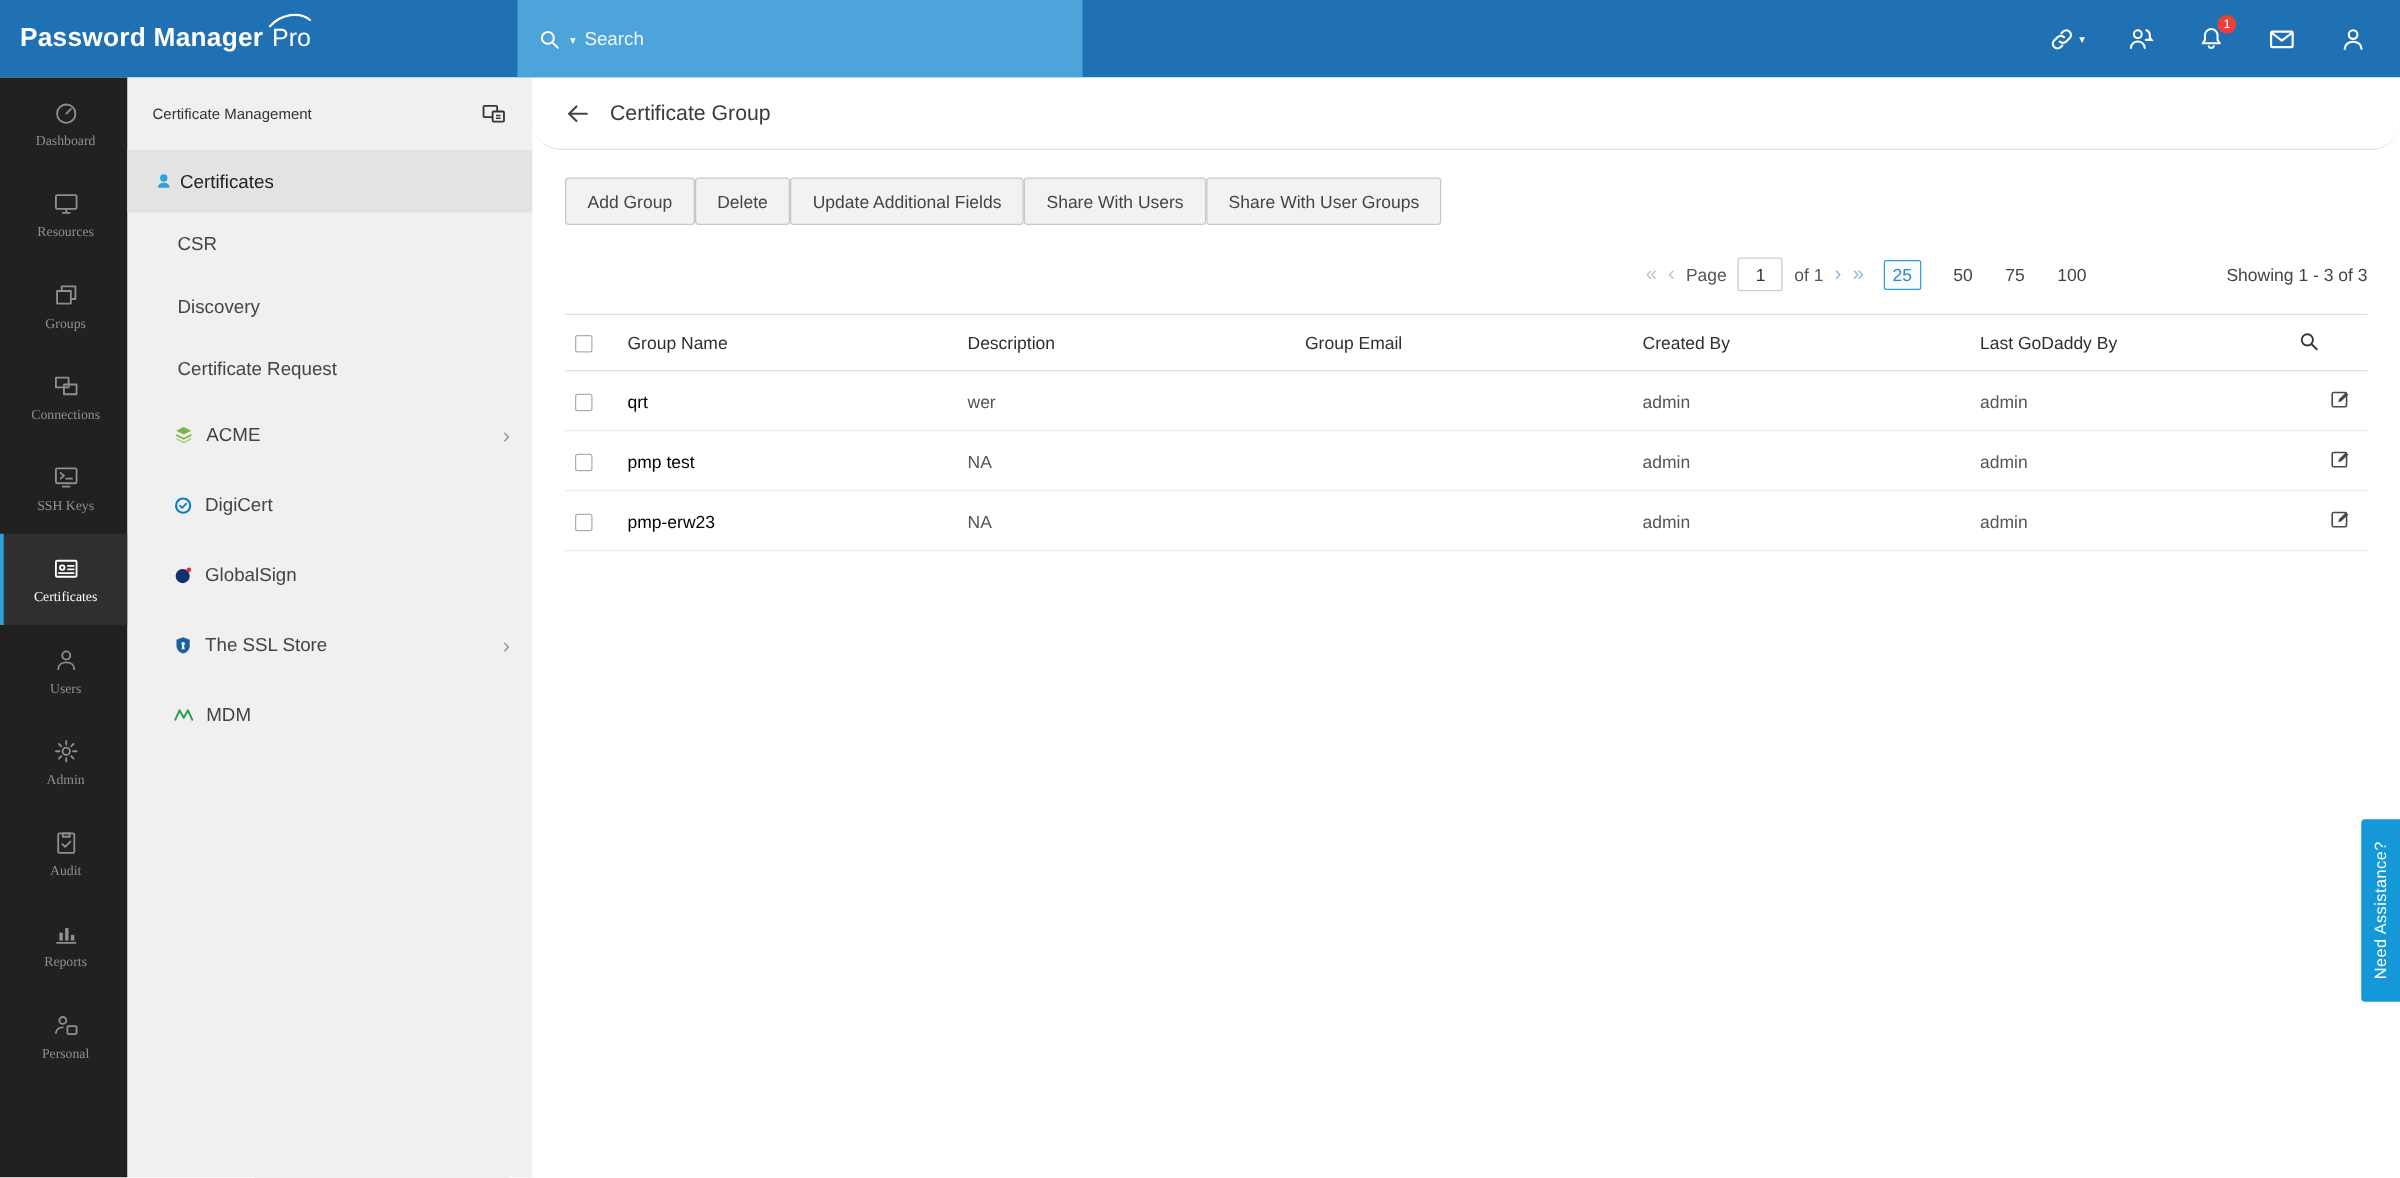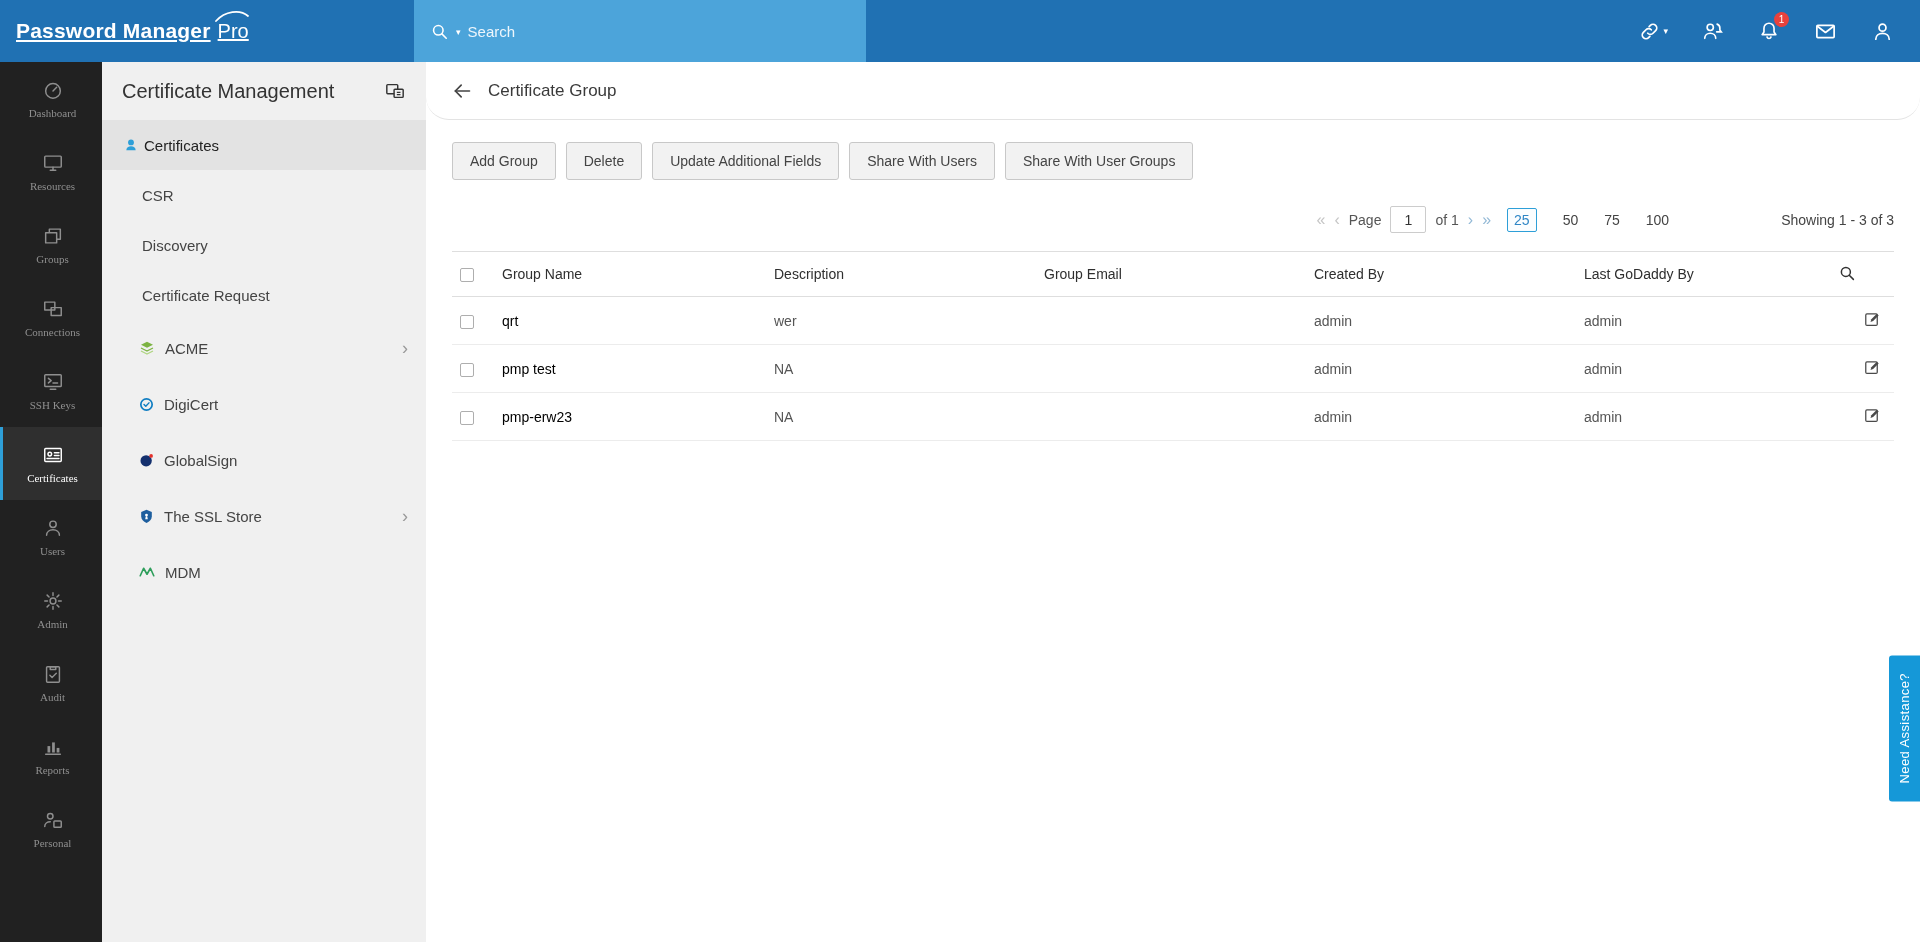--- a/index.html
+++ b/index.html
@@ -2,21 +2,21 @@
 <html><head>
 <meta charset="utf-8">
 <style>
   * { box-sizing: border-box; margin: 0; padding: 0; }
   html, body { width: 1920px; height: 942px; overflow: hidden; }
   body { font-family: "Liberation Sans", sans-serif; background: #fff; color: #444; }
   .app { width: 1920px; height: 942px; position: relative; overflow: hidden; }
 
   
   .topbar { height: 62px; background: #2071b3; display: flex; align-items: stretch; }
-  .logo { width: 414px; display: flex; align-items: center; padding-left: 16px; color: #fff; cursor: pointer; text-decoration: underline; }
+  .logo { width: 414px; display: flex; align-items: center; padding-left: 16px; color: #fff; cursor: pointer; }
   .logo-main { font-size: 21px; font-weight: 700; letter-spacing: .2px; }
   .logo-pro { font-size: 20px; font-weight: 300; margin-left: 7px; position: relative; }
   .swoosh { position: absolute; top: -11px; left: -4px; }
   .searchbar { width: 452px; background: #4ca4da; display: flex; align-items: center; padding: 0 16px; gap: 7px; }
   .search-caret { color: #fff; font-size: 9px; margin-top: 2px; cursor: pointer; }
   .search-input { flex: 1; background: transparent; border: none; outline: none; color: #fff; font-size: 15px; font-family: "Liberation Sans", sans-serif; }
   .search-input::placeholder { color: #eef6fc; opacity: 1; }
   .topbar-icons { margin-left: auto; display: flex; align-items: center; gap: 34px; padding-right: 26px; }
   .top-ico { color: #fff; position: relative; display: flex; align-items: center; cursor: pointer; }
   .caret { font-size: 9px; margin-left: 3px; }
@@ -30,38 +30,38 @@
   
   .rail { width: 102px; background: #212121; display: flex; flex-direction: column; flex-shrink: 0; font-family: Liberation Serif, serif; }
   .rail-item { height: 73px; display: flex; flex-direction: column; align-items: center; justify-content: center;
                gap: 6px; color: #8f8f8f; cursor: pointer; border-left: 3px solid transparent; }
   .rail-label { font-size: 11px; }
   .rail-item.active { background: #2f2f2f; border-left-color: #2e9fd8; color: #fff; }
 
   
   .sidebar { width: 324px; background: #f0f0f0; flex-shrink: 0; display: flex; flex-direction: column; }
   .sidebar-head { height: 58px; display: flex; align-items: center; justify-content: space-between; padding: 0 20px 0 20px; }
-  .sidebar-title { font-size: 20px; color: #333; }
+  .sidebar-title { font-size: 12px; color: #333; }
   .switch-ico { color: #333; cursor: pointer; }
   .side-item { height: 50px; display: flex; align-items: center; font-size: 15px; color: #444; cursor: pointer; padding-right: 18px; }
   .side-item.plain { padding-left: 40px; }
   .side-item.with-icon { padding-left: 22px; gap: 6px; }
   .side-item.vendor { padding-left: 36px; gap: 9px; height: 56px; }
   .side-item.active { background: #e3e3e3; color: #222; }
   .side-ico { display: flex; align-items: center; }
   .side-chevron { margin-left: auto; color: #999; font-size: 18px; line-height: 1; }
 
   
   .main { flex: 1; background: #fff; display: flex; flex-direction: column; min-width: 0; }
   .main-head { height: 58px; border-bottom: 1px solid #e3e3e3; display: flex; align-items: center; gap: 16px; padding: 0 26px; border-radius: 23px; }
   .back { color: #444; cursor: pointer; display: flex; align-items: center; }
   .main-title { font-size: 17px; font-weight: 400; color: #3a3a3a; }
   .content { padding: 22px 26px 0 26px; flex: 1; }
 
-  .toolbar { display: flex; gap: 10px; }
+  .toolbar { display: flex; }
   .btn { background: #f2f2f2; border: 1px solid #c8c8c8; border-radius: 3px; padding: 10px 17px;
          font-size: 14px; color: #444; cursor: pointer; font-family: "Liberation Sans", sans-serif; }
 
   .pagination-row { display: flex; align-items: center; justify-content: flex-end; margin-top: 26px; font-size: 14px; color: #555; }
   .pager { display: flex; align-items: center; gap: 9px; }
   .pg-nav { font-size: 16px; cursor: pointer; line-height: 1; }
   .pg-nav.disabled { color: #c5c5c5; }
   .pg-nav.fwd { color: #93b9d6; }
   .page-input { width: 36px; height: 27px; border: 1px solid #ccc; border-radius: 2px; text-align: center;
                 font-size: 14px; color: #333; font-family: "Liberation Sans", sans-serif; outline: none; }

